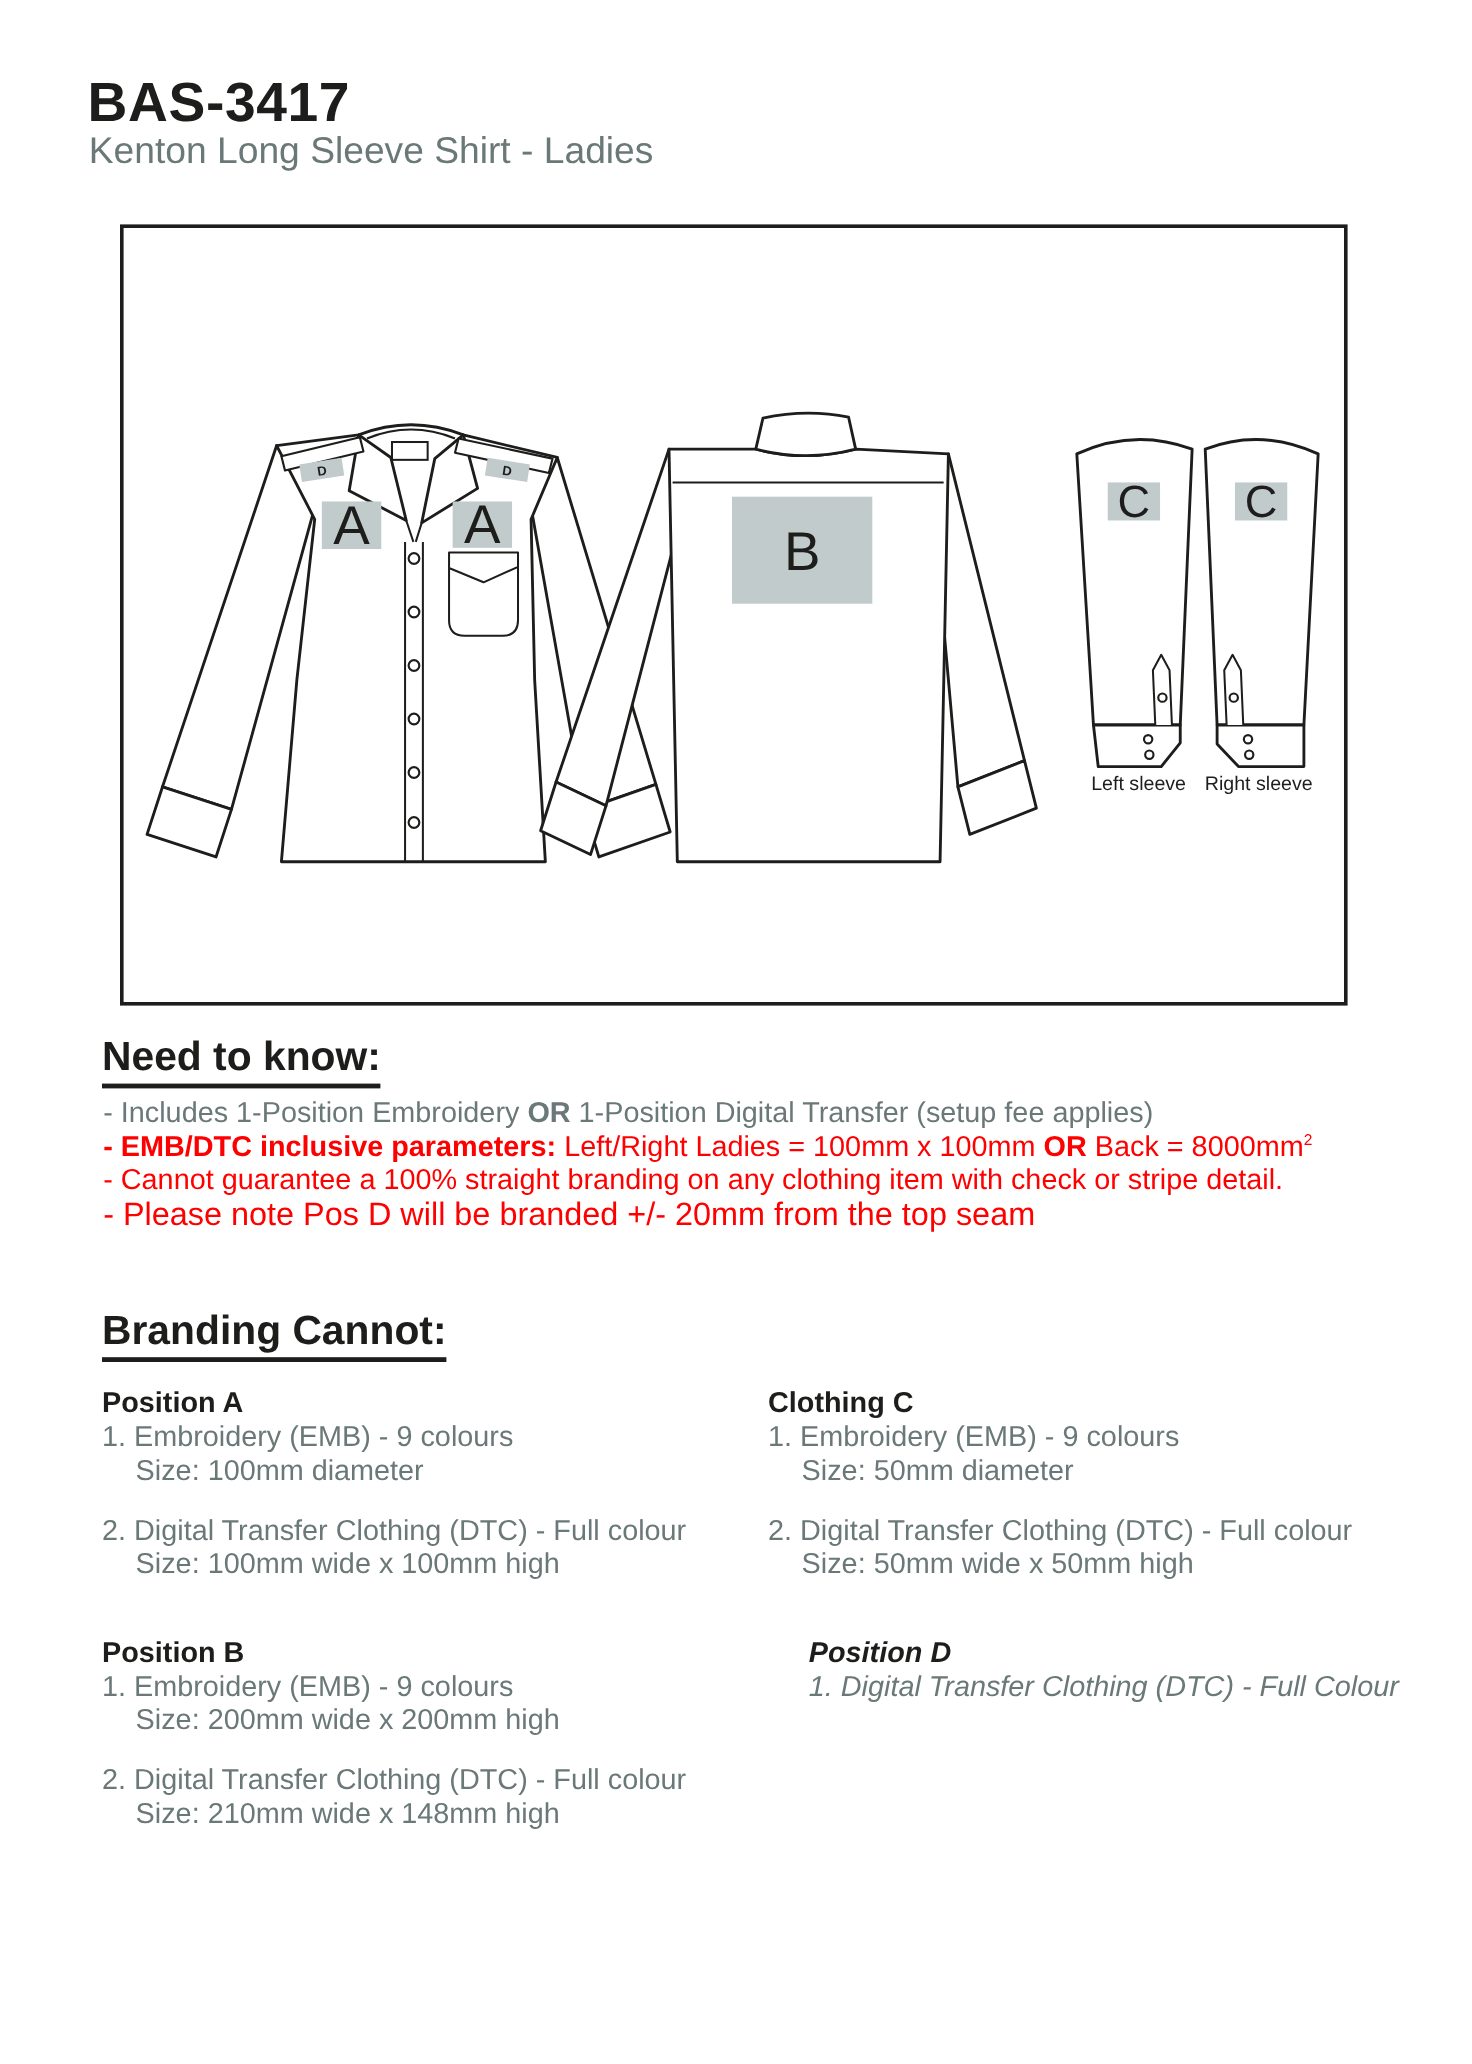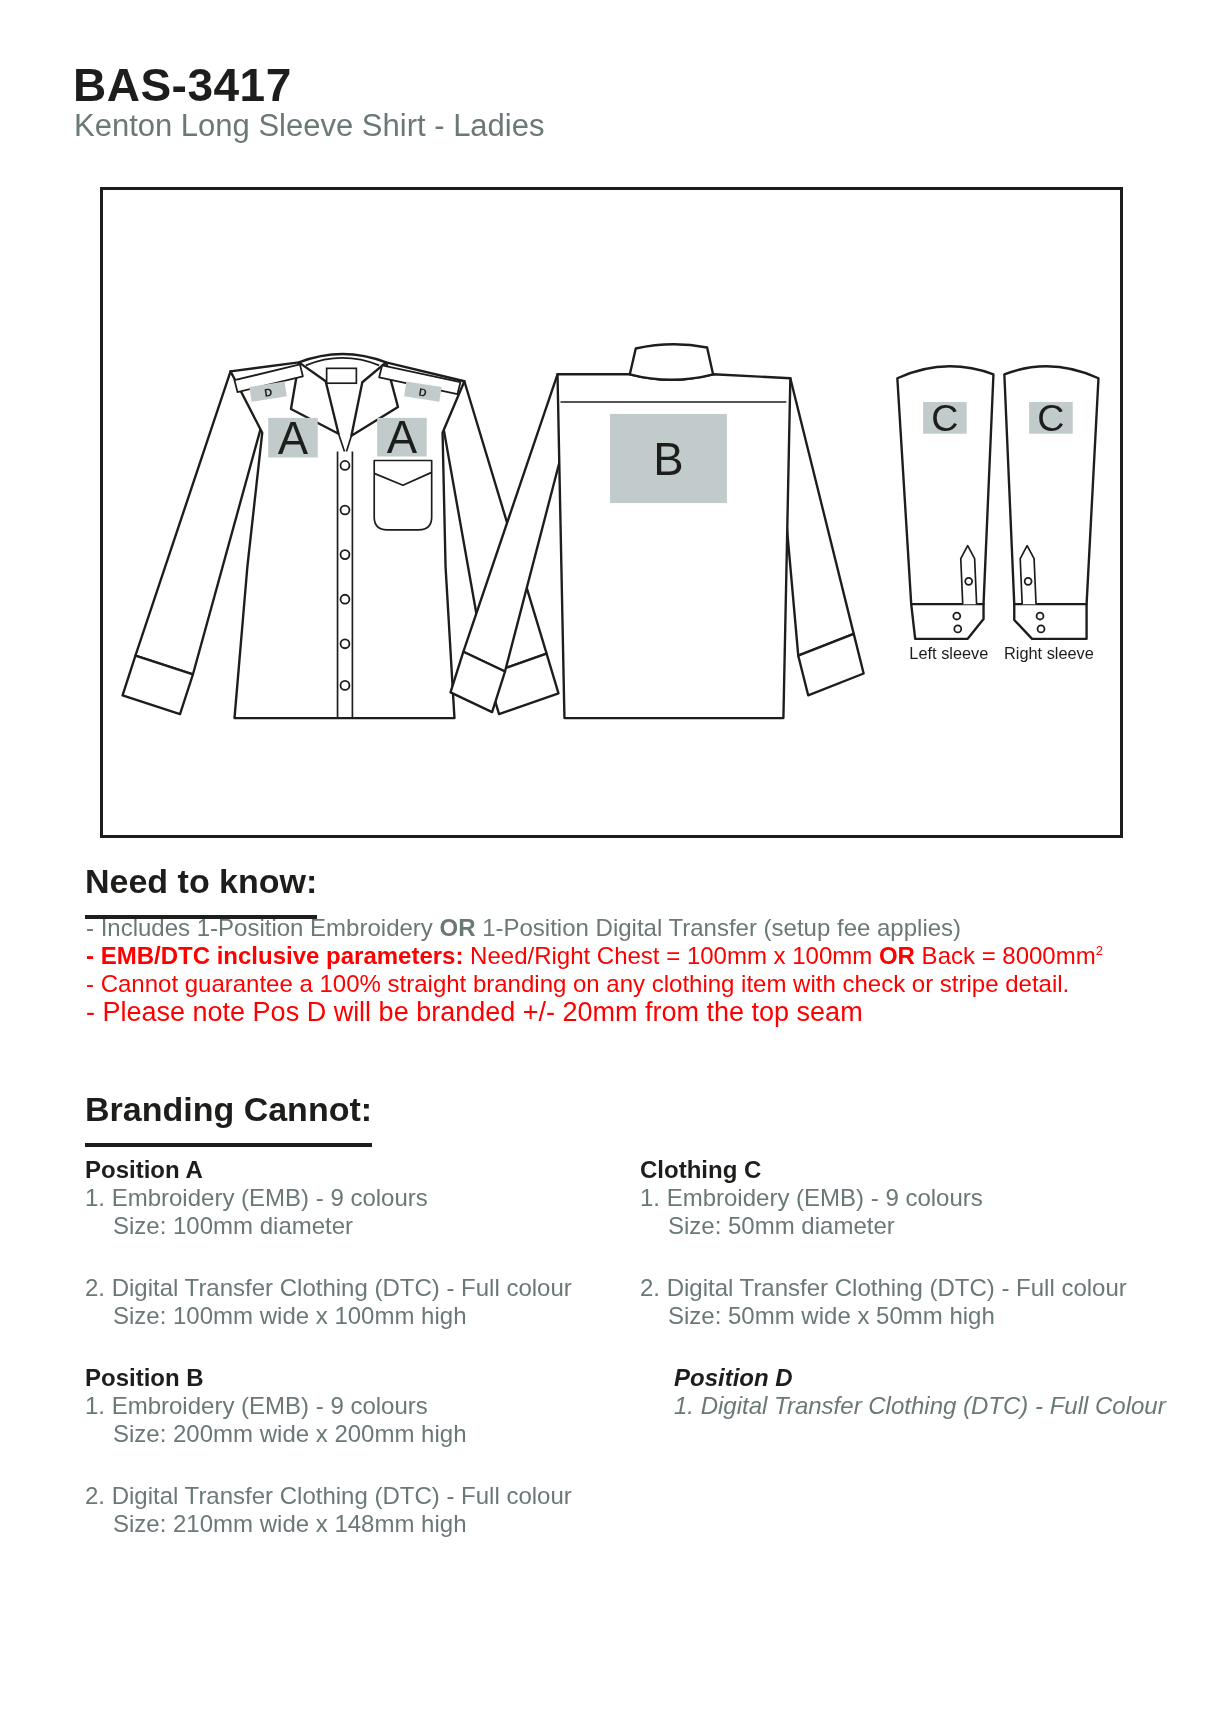--- a/index.html
+++ b/index.html
@@ -26,38 +26,38 @@
   .mark-letter-sm { font-size:11px; font-weight:bold; }
   .sleeve-caption { font-size:16.5px; }
   .outline { fill:#ffffff; stroke:#1d1d1b; stroke-width:2.4; stroke-linejoin:round; }
   .detail  { fill:none; stroke:#1d1d1b; stroke-width:1.7; stroke-linejoin:round; }
   .btn     { fill:#ffffff; stroke:#1d1d1b; stroke-width:1.8; }
   .mark-box{ fill:#c2cbcb; }
 
   
   .section-heading {
     font-size:34px; font-weight:bold; color:#1d1d1b;
-    display:inline-block; border-bottom:4px solid #1d1d1b; padding-bottom:14px;
+    display:inline-block; border-bottom:4px solid #1d1d1b; padding-bottom:2px;
   }
   #need-heading-wrap { left:85px; top:862px; }
   #branding-heading-wrap { left:85px; top:1090px; }
 
   
   #need-notes { left:86px; top:914px; width:1080px; font-size:24px; line-height:28px; }
   .note-gray { color:#6b7878; }
   .note-red  { color:#ff0000; }
   .b { font-weight:bold; }
   #note-line4 { font-size:27px; }
   sup.sq { font-size:13px; vertical-align:super; line-height:0; }
 
   
   .pos-block { width:520px; font-size:24px; line-height:28px; color:#6b7878; }
   .pos-title { font-size:24px; font-weight:bold; color:#1d1d1b; line-height:28px; }
   .opt-size  { padding-left:28px; }
-  .opt2      { margin-top:34px; }
+  .opt2      { margin-top:22px; }
   #block-a { left:85px;  top:1156px; }
   #block-c { left:640px; top:1156px; }
   #block-b { left:85px;  top:1364px; }
   #block-d { left:674px; top:1364px;font-style:italic; }
 </style>
 </head>
 <body>
 
 <div class="abs" id="product-code">BAS-3417</div>
 <div class="abs" id="product-name">Kenton Long Sleeve Shirt - Ladies</div>
@@ -139,21 +139,21 @@
 
 <div class="abs" id="need-heading-wrap">
   <span class="section-heading">Need to know:</span>
 </div>
 
 <div class="abs" id="need-notes">
   <div class="note-gray">
     <span>- Includes 1-Position Embroidery </span><span class="b">OR</span><span> 1-Position Digital Transfer (setup fee applies)</span>
   </div>
   <div class="note-red">
-    <span class="b">- EMB/DTC inclusive parameters:</span><span> Need/Right Chest = 100mm x 100mm </span><span class="b">OR</span><span> Back = 8000mm</span><sup class="sq">2</sup>
+    <span class="b">- EMB/DTC inclusive parameters:</span><span> Left/Right Ladies = 100mm x 100mm </span><span class="b">OR</span><span> Back = 8000mm</span><sup class="sq">2</sup>
   </div>
   <div class="note-red">- Cannot guarantee a 100% straight branding on any clothing item with check or stripe detail.</div>
   <div class="note-red" id="note-line4">- Please note Pos D will be branded +/- 20mm from the top seam</div>
 </div>
 
 <div class="abs" id="branding-heading-wrap">
   <span class="section-heading">Branding Cannot:</span>
 </div>
 
 <div class="abs pos-block" id="block-a">

